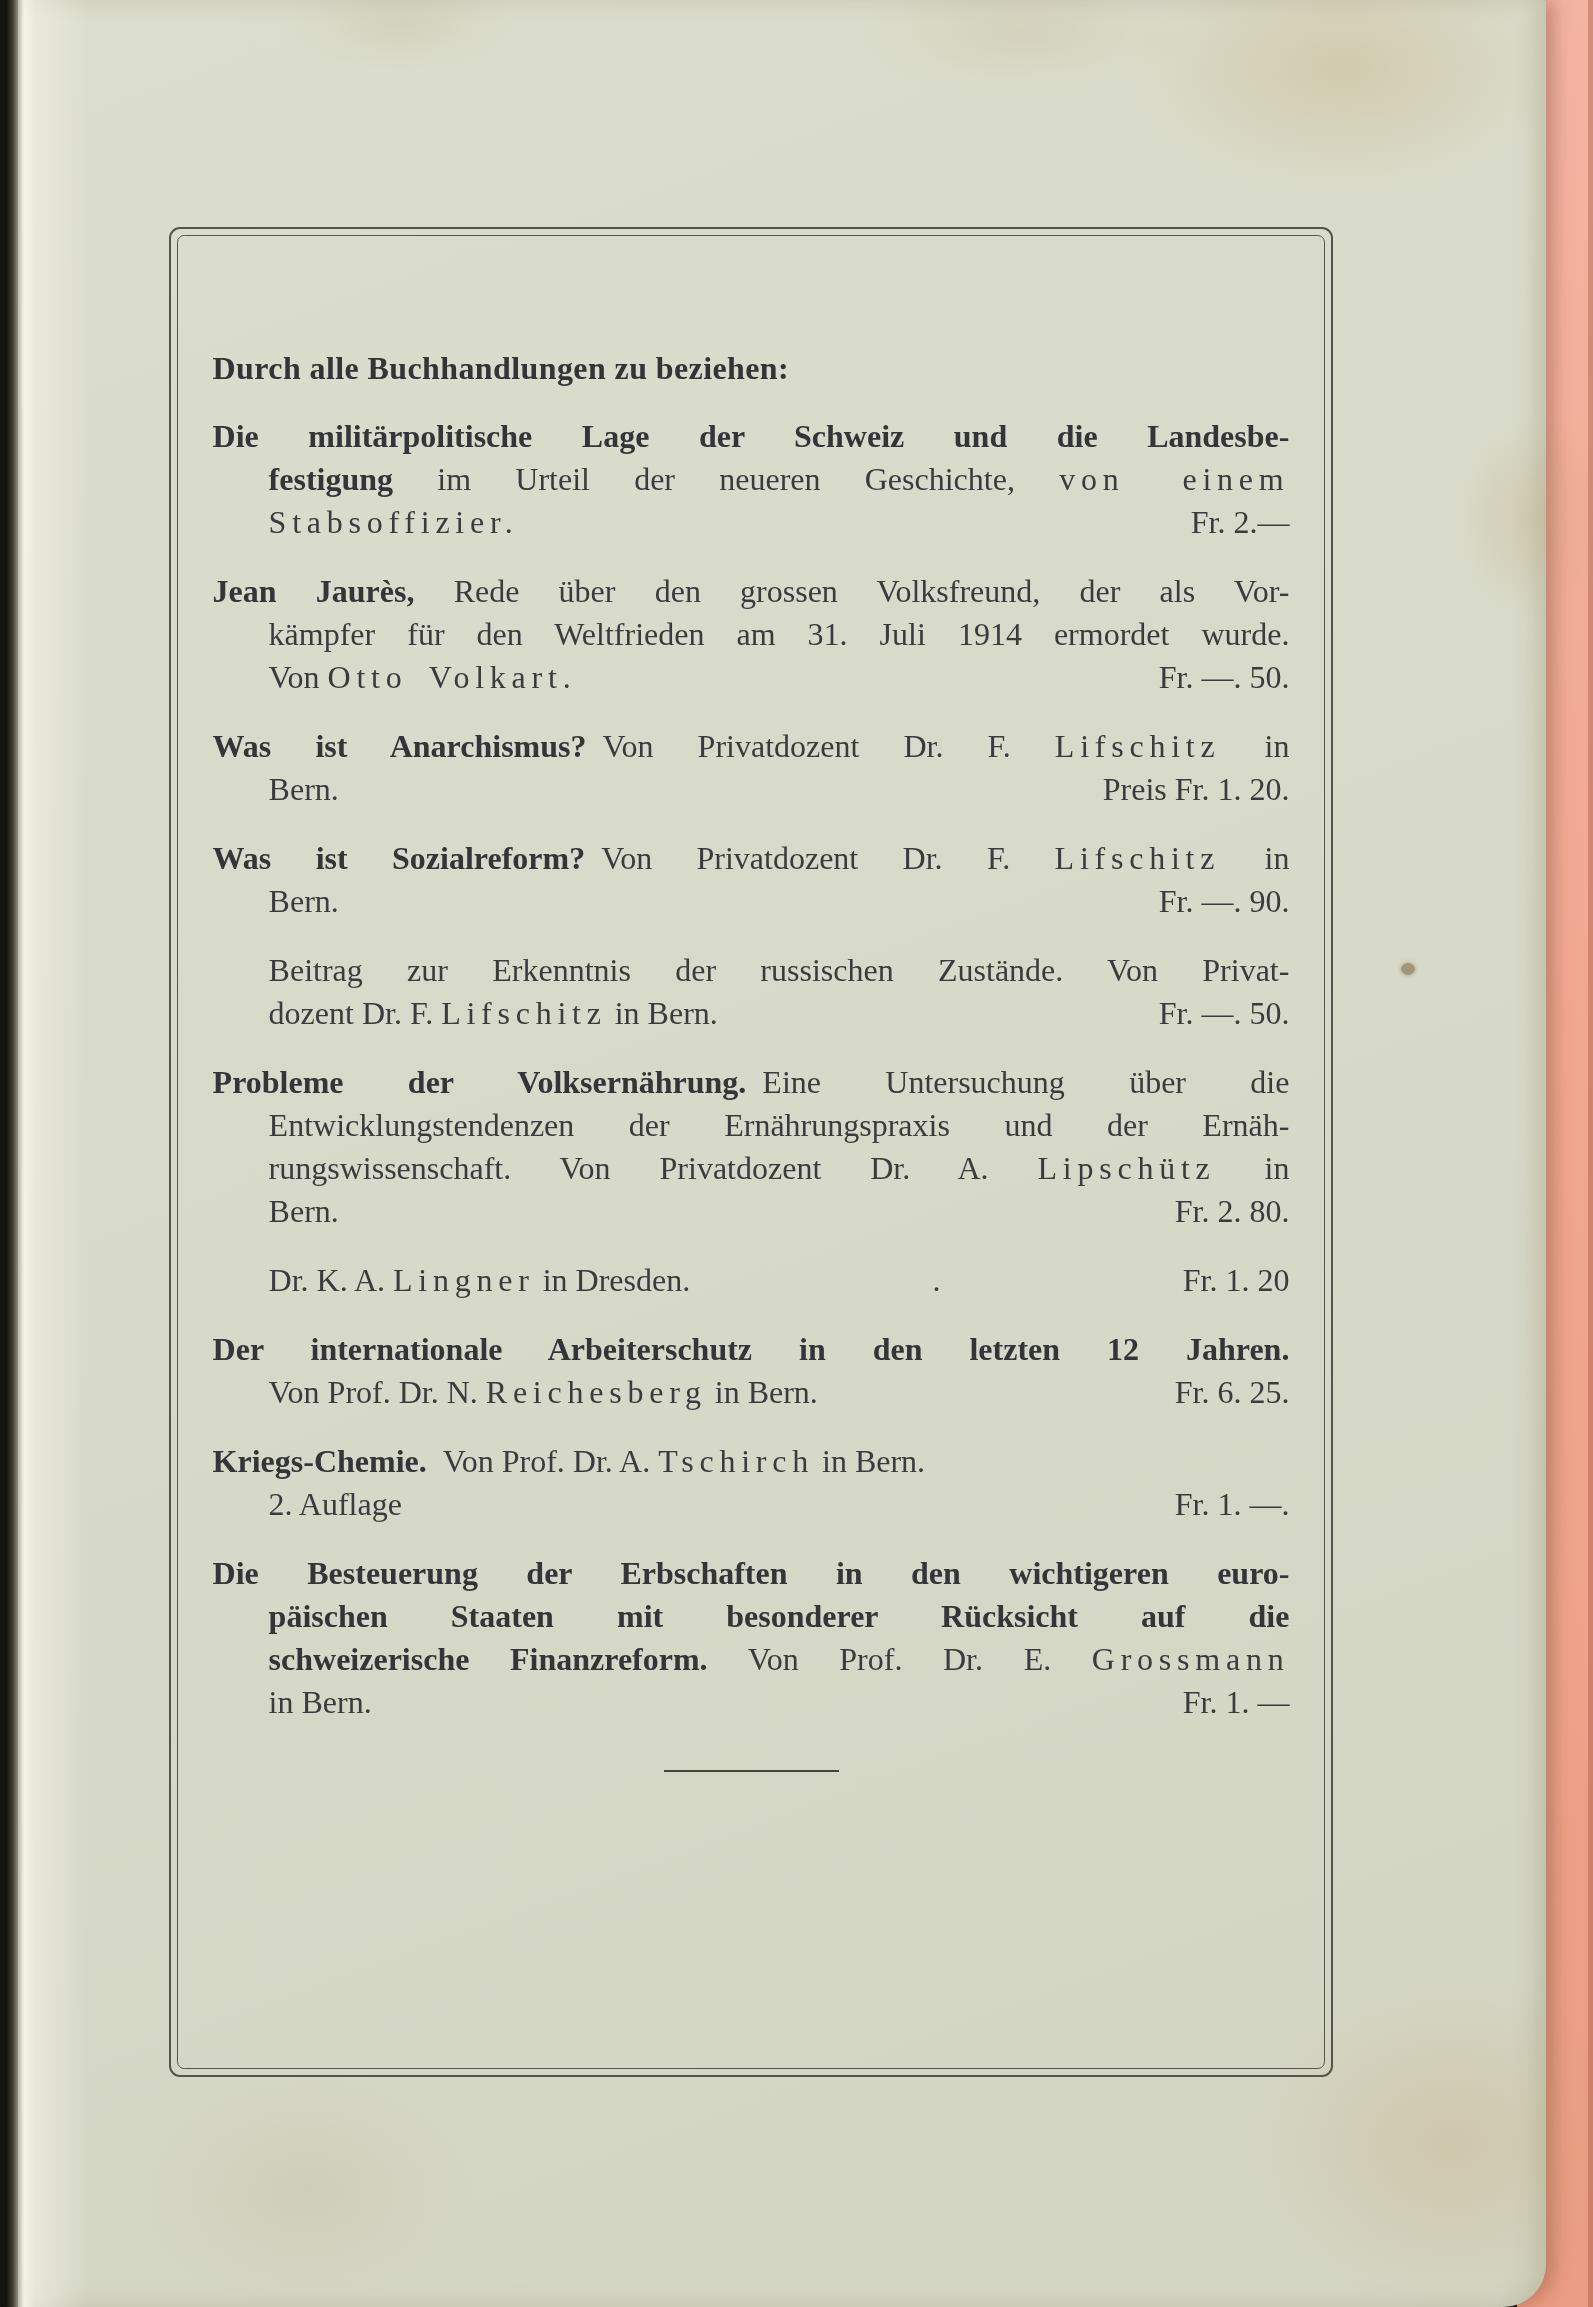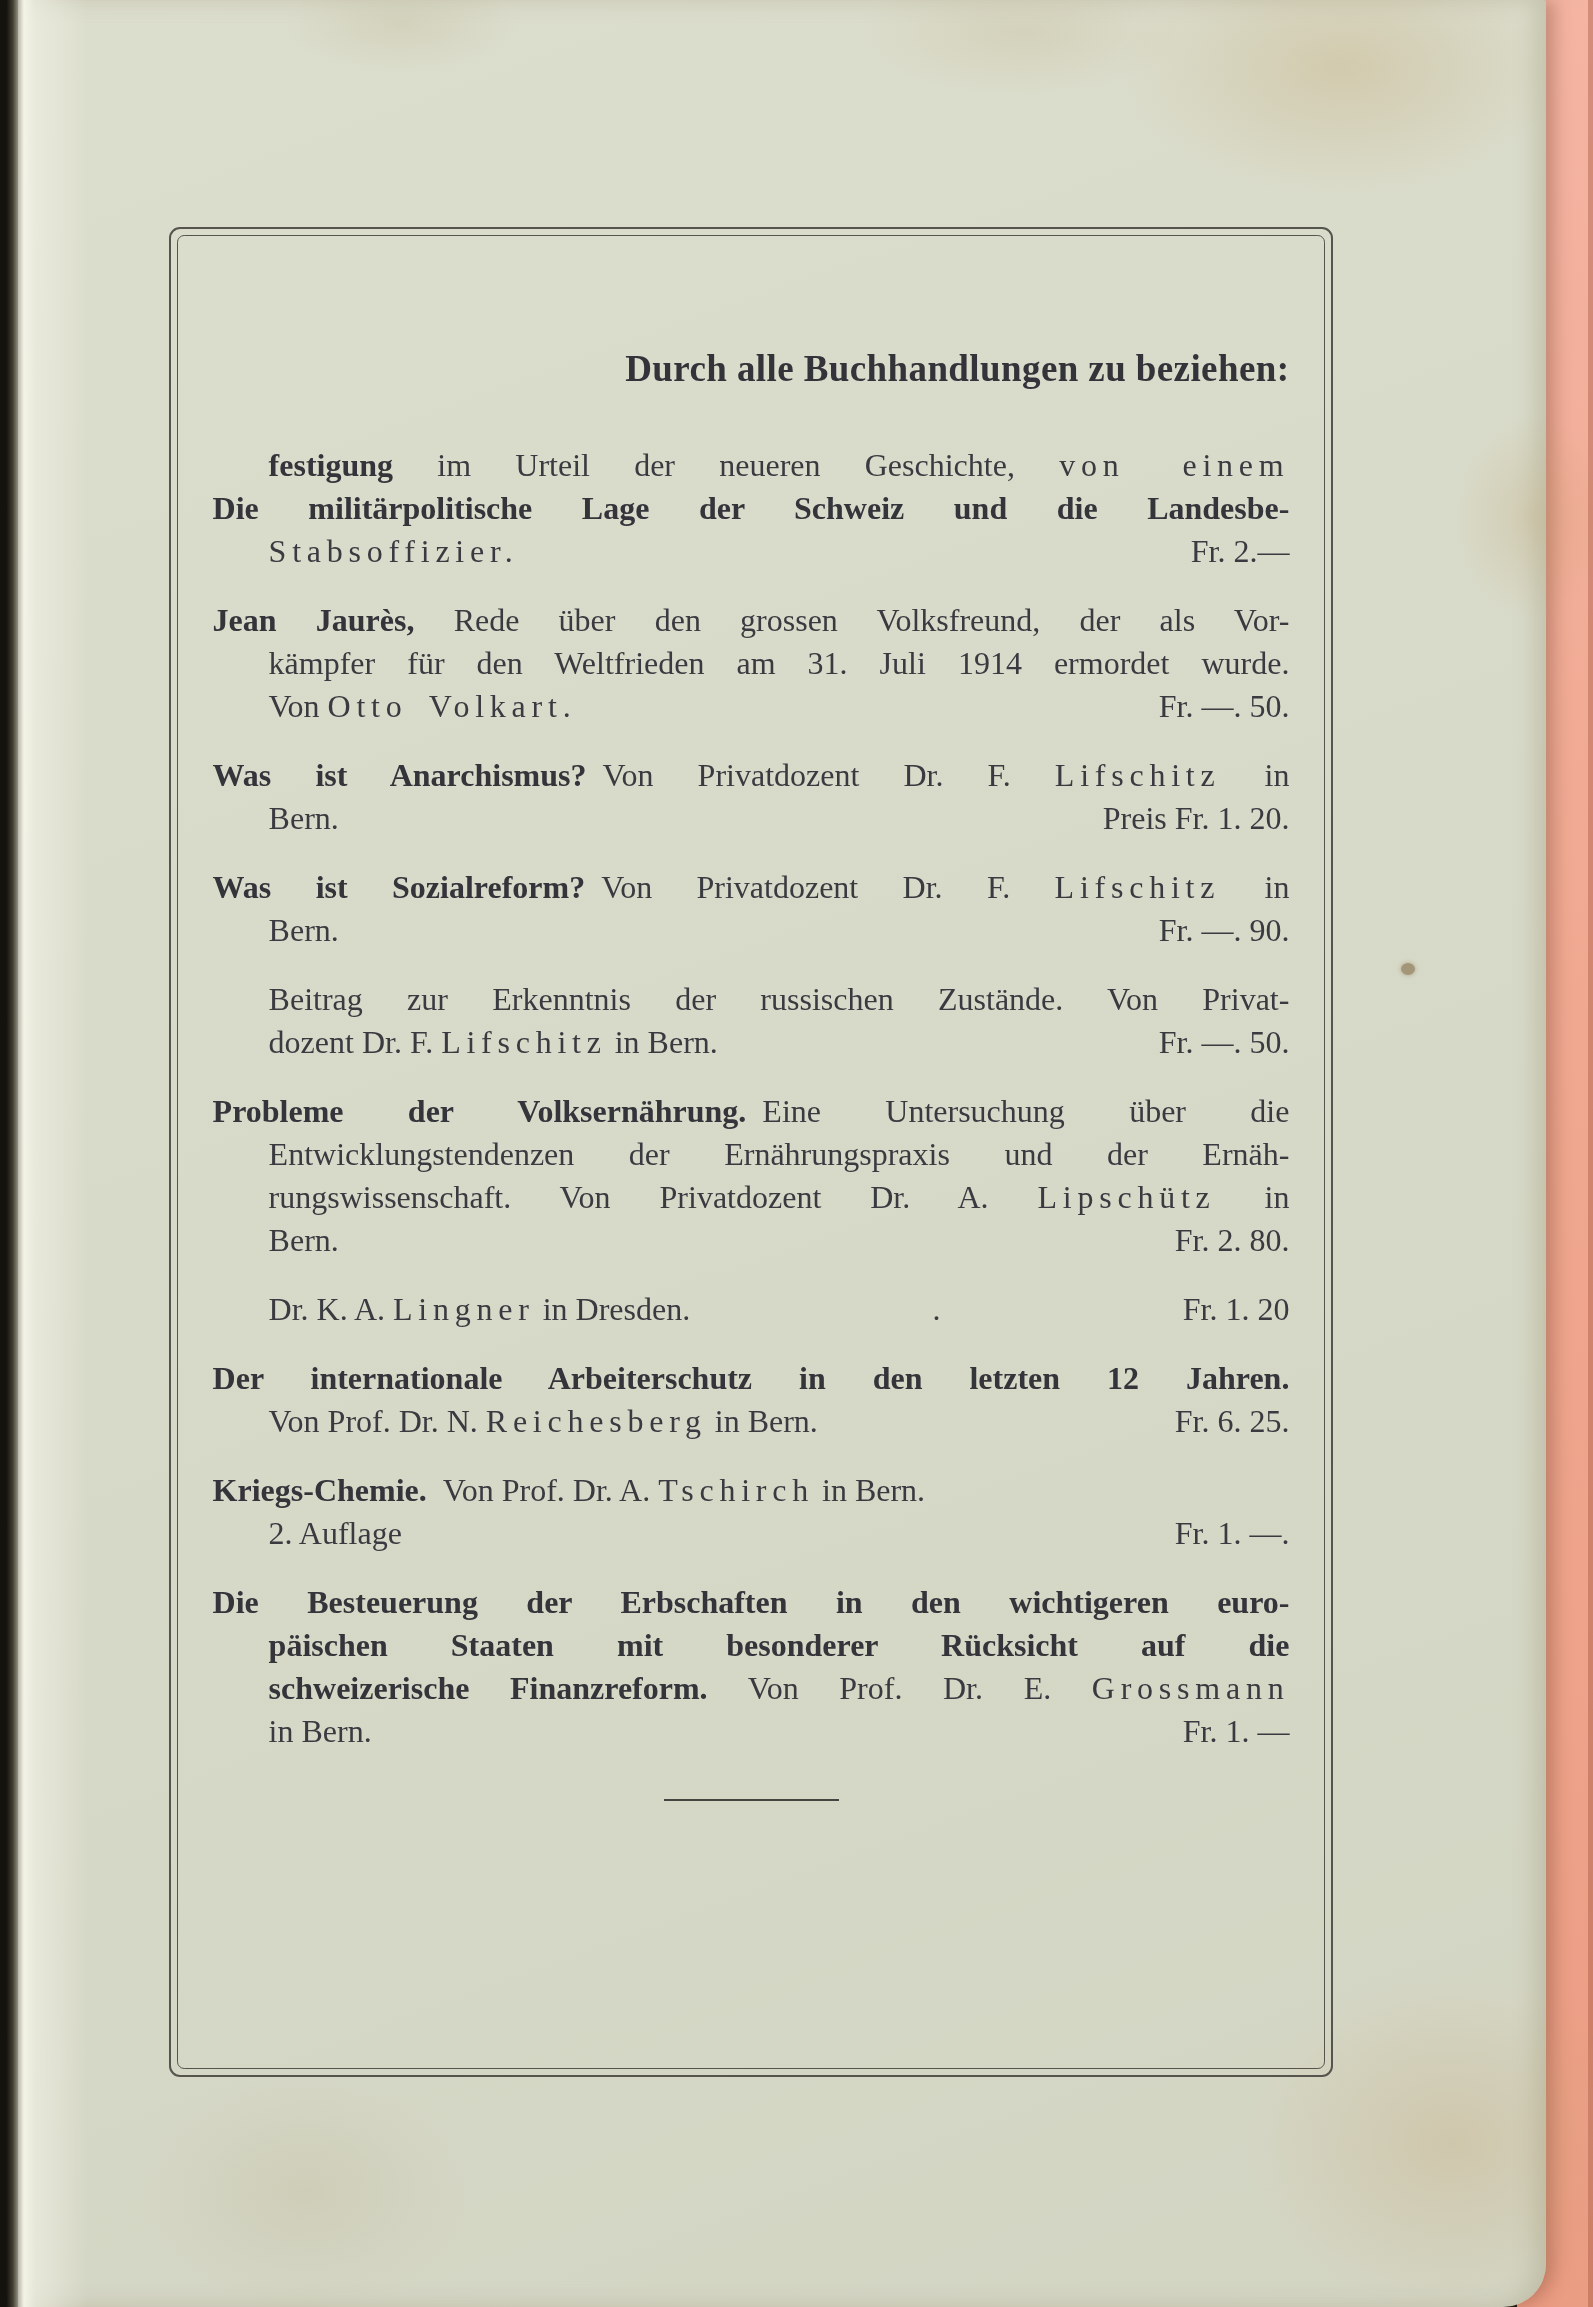--- a/index.html
+++ b/index.html
@@ -53,22 +53,22 @@
     position:absolute;inset:5.6px;
     border:1.6px solid #55554d;border-radius:7.2px;
   }
   .content{
     position:absolute;inset:0;
     padding:110px 35px 0 35px;
     color:#3a3b41;
     font-size:32px;line-height:43px;
   }
   .title{
-    text-align:right;font-weight:bold;font-size:37px;line-height:45px;
-    letter-spacing:0.4px;color:#33343a;margin:0 0 53px 0;
+    text-align:left;font-weight:bold;font-size:32px;line-height:45px;
+    letter-spacing:0.4px;color:#33343a;margin:0 0 24px 0;
   }
   .entry{margin:0 0 26px 0;}
   .line{margin-left:56px;}
   .line.first{margin-left:0;}
   .line.justify{text-align:justify;text-align-last:justify;}
   .line.priced{display:flex;align-items:flex-start;white-space:nowrap;}
   .seg-b{font-weight:bold;color:#34353b;}
   .seg-n{font-weight:normal;}
   .seg-sp{letter-spacing:0.18em;word-spacing:0.25em;}
   .mid{margin-left:auto;}
@@ -93,22 +93,22 @@
 </div>
 
 <div class="gutter"></div>
 
 <div class="frame-outer">
   <div class="frame-inner">
     <div class="content">
       <div class="title">Durch alle Buchhandlungen zu beziehen:</div>
       <div id="book-list">
           <div class="entry">
+            <div class="line first justify"><span class="lc"><span class="seg-b">Die militärpolitische Lage der Schweiz und die Landesbe-</span></span></div>
             <div class="line justify"><span class="lc"><span class="seg-b">festigung</span><span class="seg-n"> im Urteil der neueren Geschichte, </span><span class="seg-sp">von einem</span></span></div>
-            <div class="line first justify"><span class="lc"><span class="seg-b">Die militärpolitische Lage der Schweiz und die Landesbe-</span></span></div>
             <div class="line priced">
               <span class="lc"><span class="seg-sp">Stabsoffizier.</span></span>
               <span class="price">Fr. 2.—</span>
             </div>
           </div>
           <div class="entry">
             <div class="line first justify"><span class="lc"><span class="seg-b">Jean Jaurès,</span><span class="seg-n"> Rede über den grossen Volksfreund, der als Vor-</span></span></div>
             <div class="line justify"><span class="lc"><span class="seg-n">kämpfer für den Weltfrieden am 31. Juli 1914 ermordet wurde.</span></span></div>
             <div class="line priced">
               <span class="lc"><span class="seg-n">Von </span><span class="seg-sp">Otto Volkart.</span></span>

